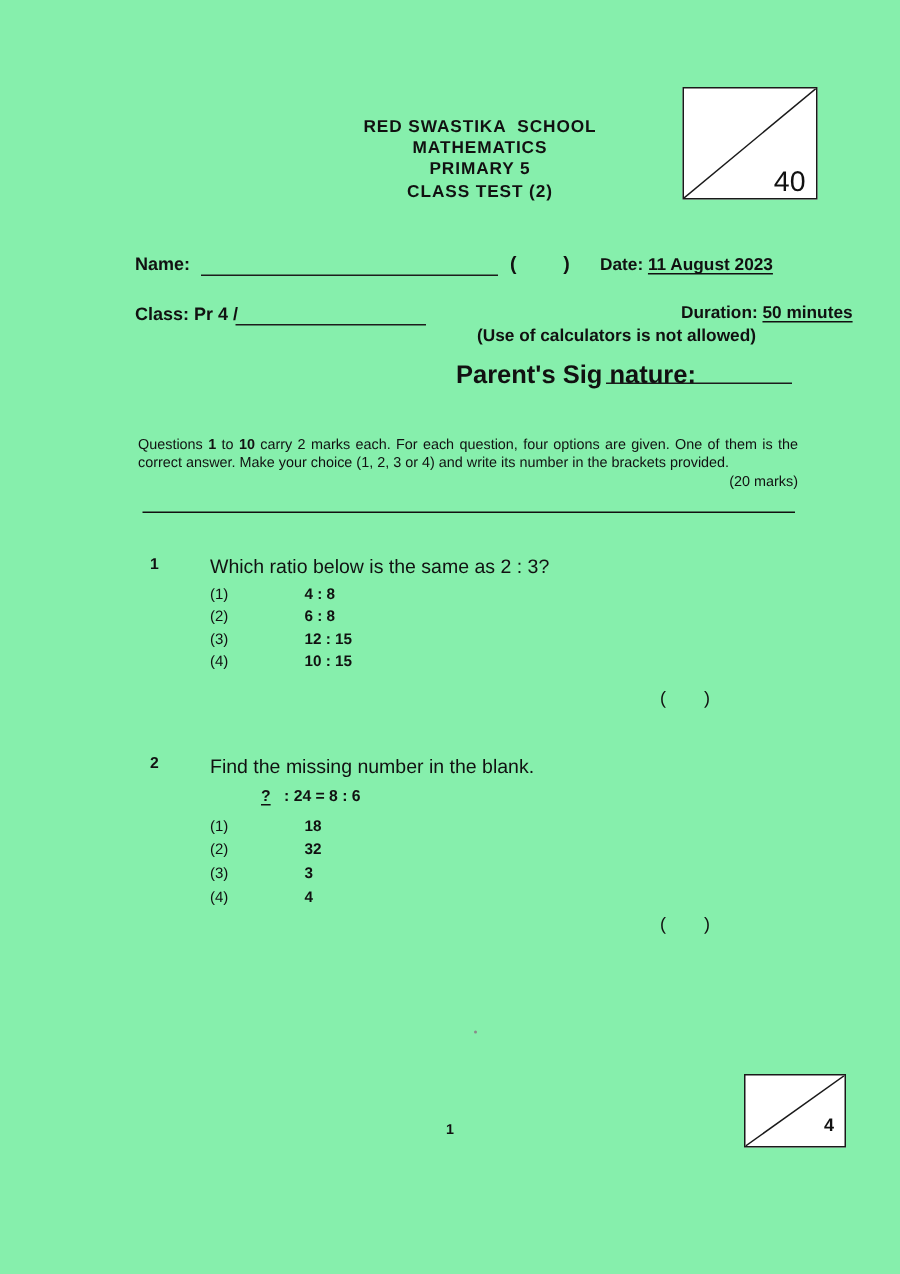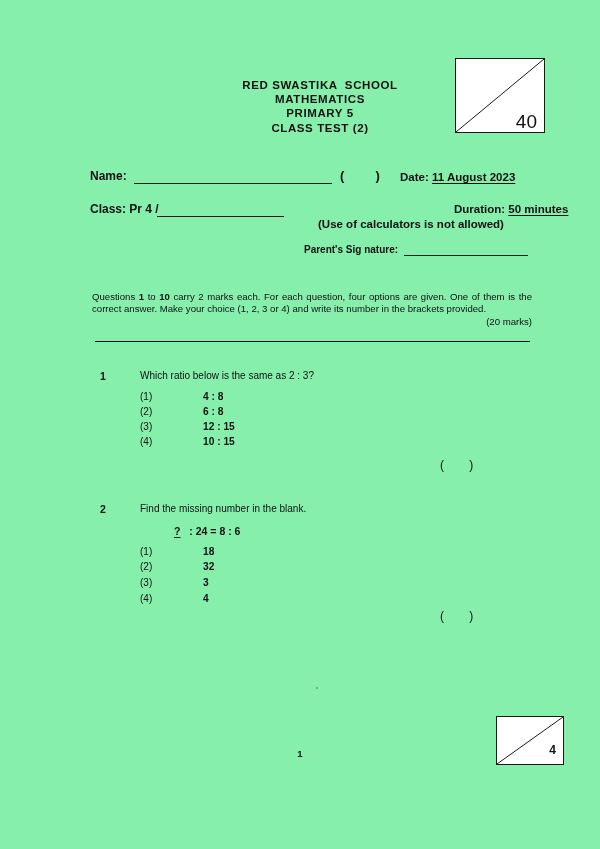--- a/index.html
+++ b/index.html
@@ -104,21 +104,21 @@
   #name-rule    { left: 134px; top: 183px; width: 198px; }
   #name-index   { left: 340px; top: 169px; font-size: 13px; letter-spacing: 8px; }
 
   #date-label   { left: 400px; top: 171px; font-size: 11.5px; }
   #class-label  { left: 90px;  top: 203px; font-size: 12px; }
   #class-rule   { left: 157px; top: 216px; width: 127px; }
 
   #duration-label { left: 406px; top: 203px; font-size: 11.5px; padding-left: 48px; }
   #calc-note    { left: 318px; top: 218px; font-size: 11.5px; }
 
-  #sig-label    { left: 268px; top: 243px; font-size: 10px; padding-left: 36px; }
+  #sig-label    { left: 268px; top: 243px; font-size: 17px; padding-left: 36px; }
   #sig-rule     { left: 404px; top: 255px; width: 124px; }
 
   
   #instructions {
     position: absolute;
     left: 92px;
     top: 291px;
     width: 440px;
     font-size: 9.6px;
     line-height: 12.4px;
@@ -146,21 +146,21 @@
   .question { position: absolute; left: 0; width: 600px; }
   .q-num {
     position: absolute;
     left: 100px;
     font-weight: bold;
     font-size: 10.5px;
   }
   .q-text {
     position: absolute;
     left: 140px;
-    font-size: 10px;
+    font-size: 13px;
     white-space: pre;
     text-align: right;
   }
   .q-expr {
     position: absolute;
     left: 168px;
     font-size: 10.5px;
     font-weight: bold;
     white-space: pre;
   }

